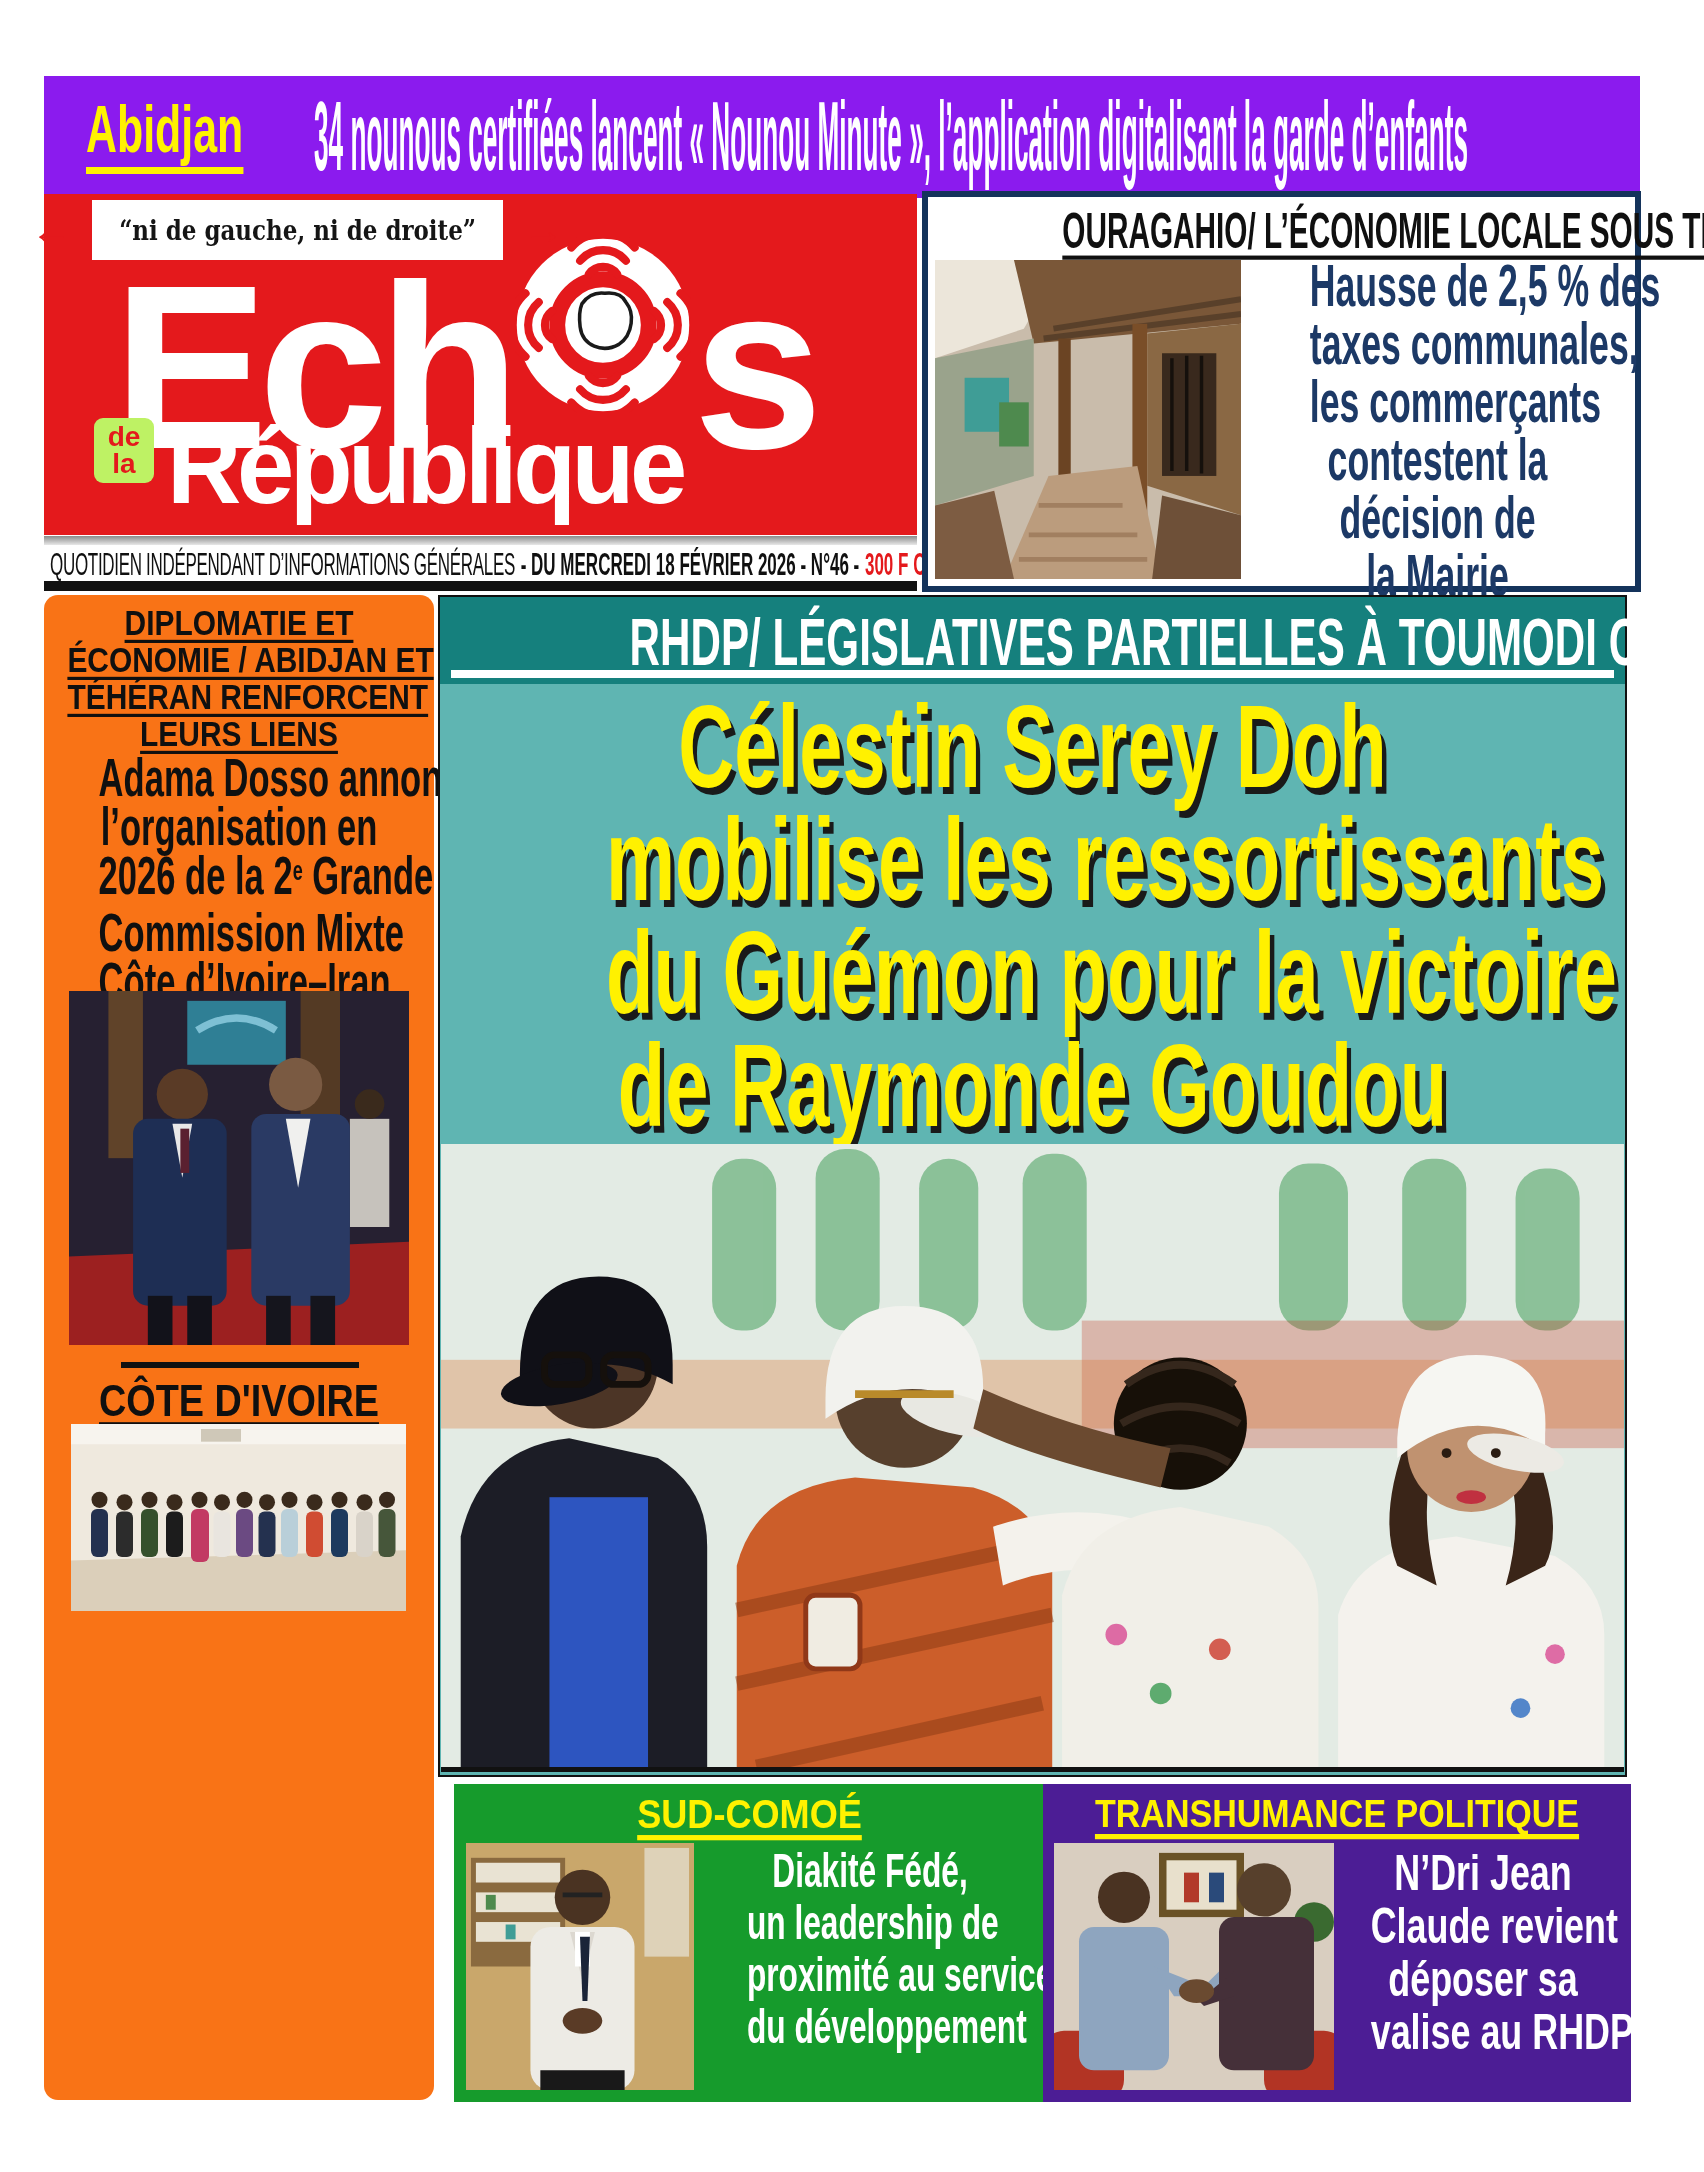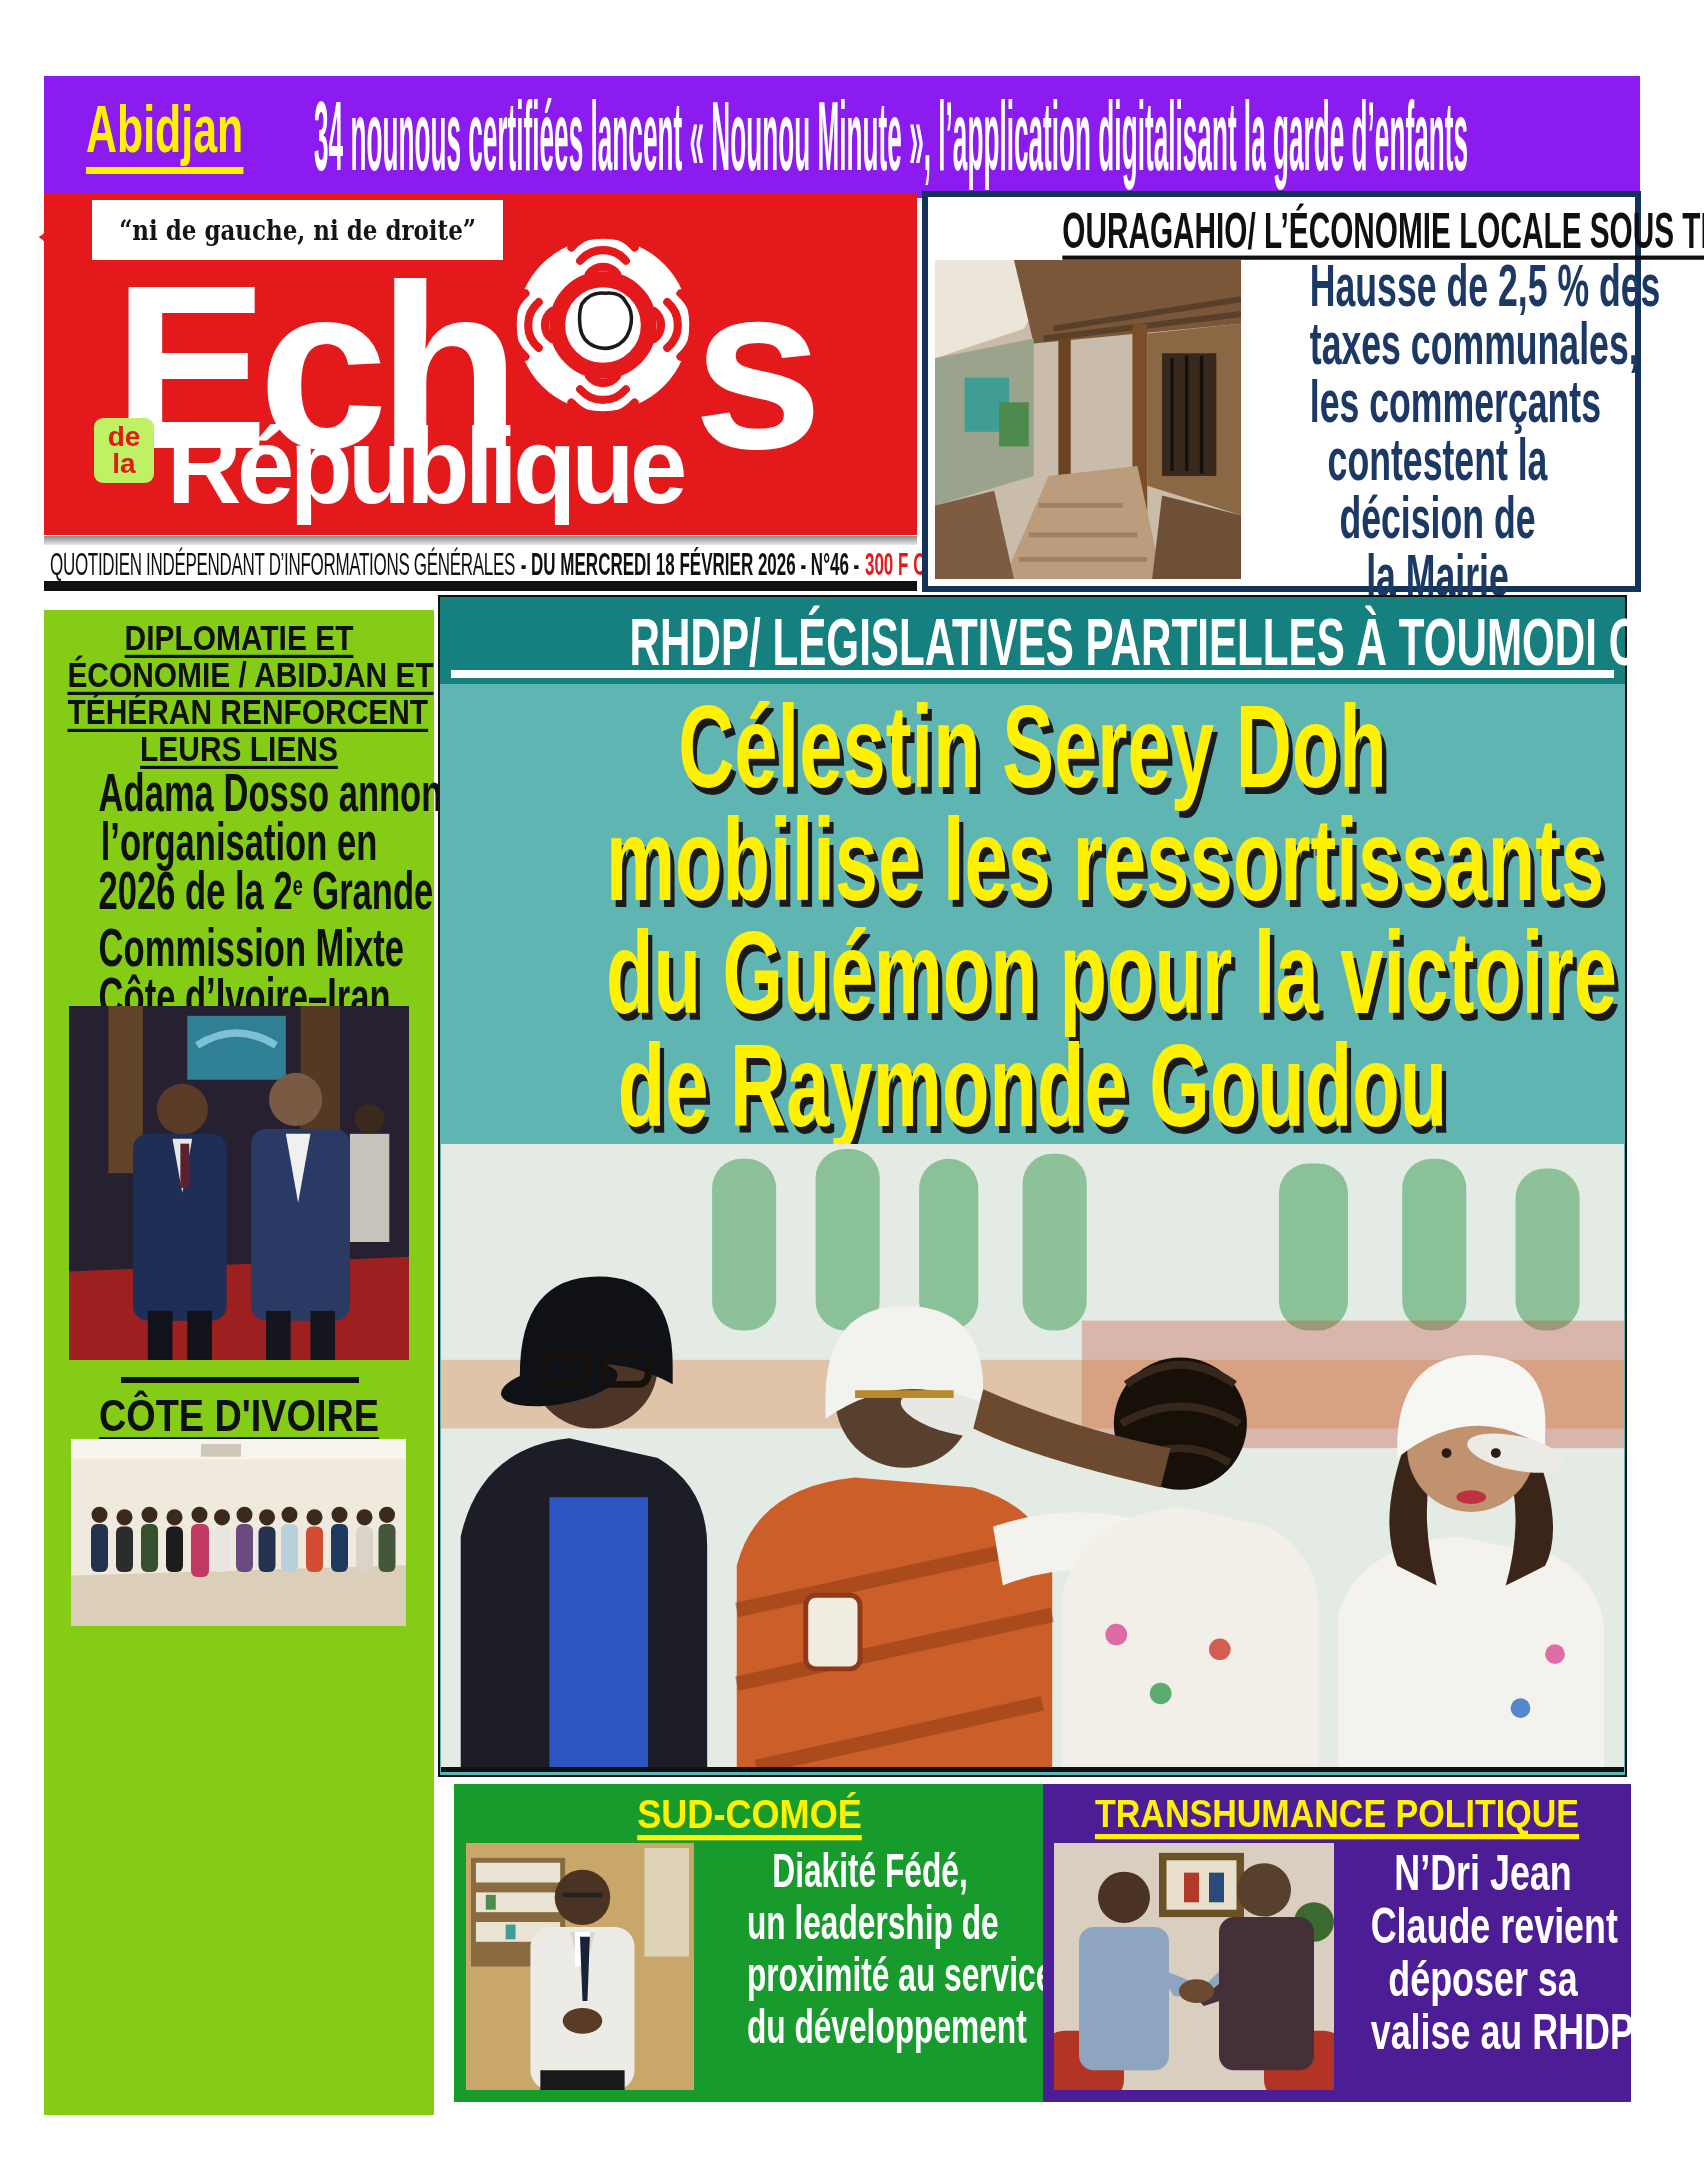--- a/index.html
+++ b/index.html
@@ -49,21 +49,21 @@
   #ouragahio-kicker{position:absolute;left:0;right:0;top:5px;text-align:center;font-size:48px;
               font-weight:800;color:#101010;white-space:nowrap;transform:scale(0.62,1.05);
               transform-origin:center top;text-decoration:underline;text-decoration-thickness:4px;
               text-underline-offset:7px;}
   #market-photo{position:absolute;left:7px;top:63px;width:306px;height:319px;}
   #ouragahio-lines{position:absolute;left:316px;right:4px;top:59px;}
   #ouragahio-lines .ln{font-size:54px;line-height:58px;color:#1C3966;transform:scale(0.66,1.1);
               transform-origin:center;}
 
   
-  #sidebar{left:44px;top:610px;width:390px;height:1505px;background:#84cc16;}
+  #sidebar{left:44px;top:595px;width:390px;height:1505px;background:#f97316;border-radius:14px;}
   #sb-kicker{position:absolute;left:0;right:0;top:9px;}
   #sb-kicker .ln{font-size:34px;line-height:37px;font-weight:700;transform:scale(0.88,1.05);
               transform-origin:center;text-decoration:underline;text-decoration-thickness:3px;
               text-underline-offset:5px;}
   #sb-h1{position:absolute;left:0;right:0;top:158px;}
   #sb-h1 .ln{font-size:48px;line-height:49px;transform:scale(0.72,1.12);transform-origin:center;}
   #sb-photo1{position:absolute;left:25px;top:396px;width:340px;height:354px;}
   #sb-rule{position:absolute;left:77px;top:767px;width:238px;height:6px;background:#111111;}
   #sb-sec{position:absolute;left:0;right:0;top:781px;text-align:center;font-size:42px;font-weight:800;
               white-space:nowrap;transform:scale(0.9,1.05);transform-origin:center top;

